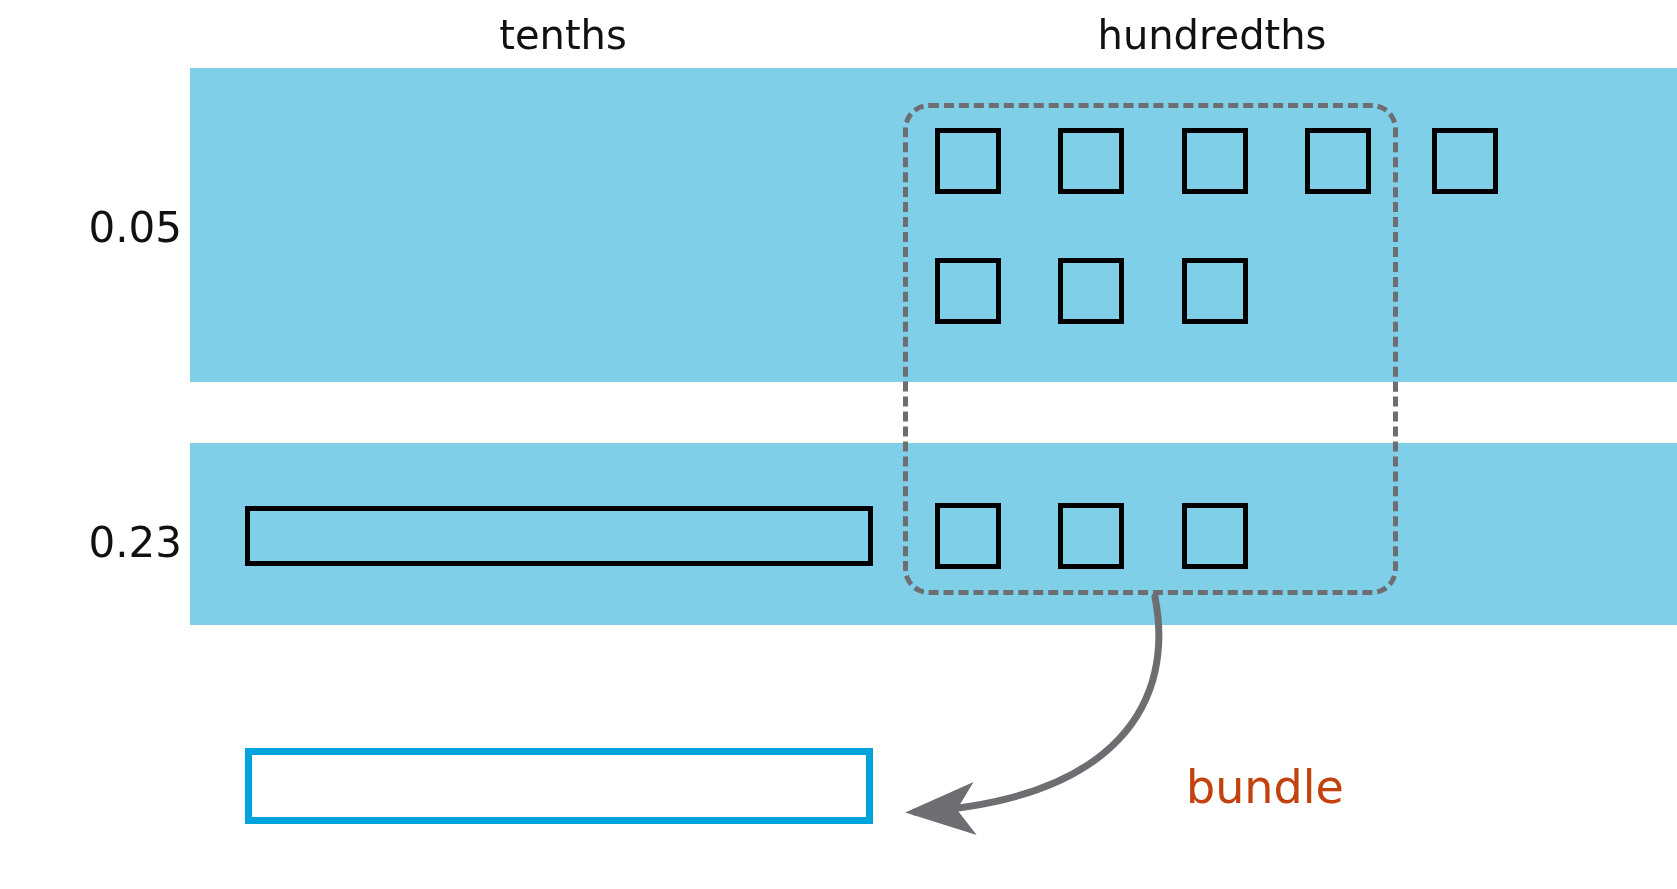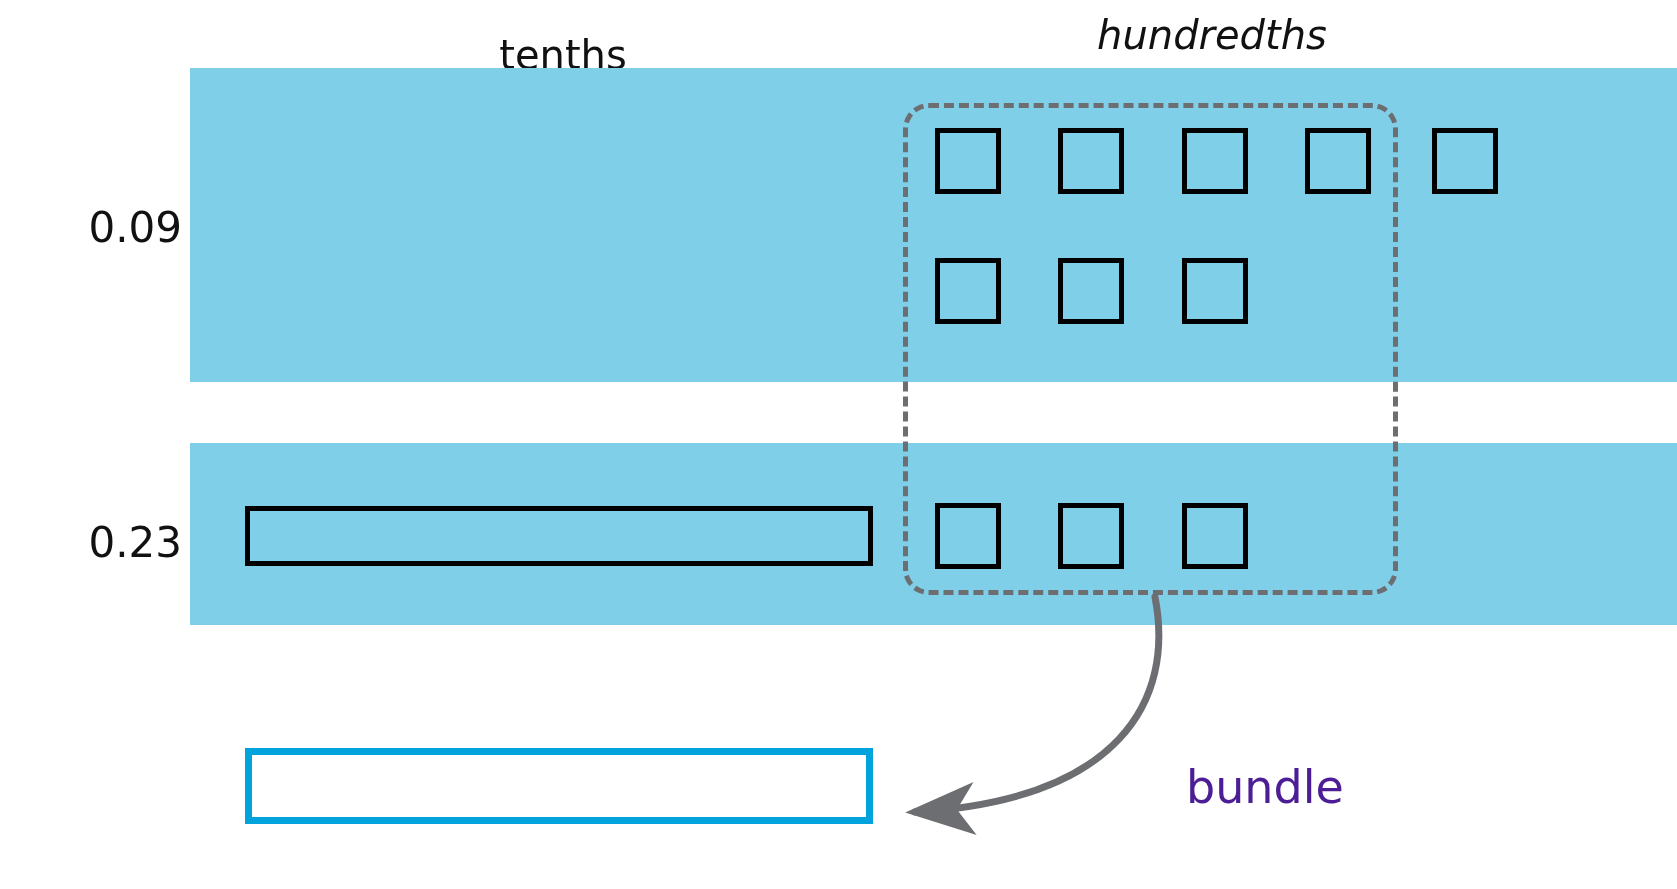--- a/index.html
+++ b/index.html
@@ -47,41 +47,41 @@
   }
   .result-bar{
     position:absolute;
     border:7px solid #00a3dc;
     box-sizing:border-box;
     background:#ffffff;
   }
   .bundle-caption{
     position:absolute;
     font-size:46px;
-    color:#4c1d95;
+    color:#c2410c;
     white-space:nowrap;
   }
   svg.arrow-layer{
     position:absolute;
     left:0;top:0;
     width:1677px;height:889px;
     pointer-events:none;
   }
 </style>
 </head>
 <body>
 
 <div id="stage">
 
-  <div class="col-label" id="hdr0" style="left: 263px; top: 12px; width: 600px; margin-top: 20px;"><span>tenths</span></div>
-  <div class="col-label" id="hdr1" style="left: 912px; top: 12px; width: 600px; font-style: italic;"><span>hundredths</span></div>
+  <div class="col-label" id="hdr0" style="left: 263px; top: 12px; width: 600px;"><span>tenths</span></div>
+  <div class="col-label" id="hdr1" style="left: 912px; top: 12px; width: 600px;"><span>hundredths</span></div>
 
   <div class="band" id="band0" style="left: 190px; top: 68px; width: 1487px; height: 314px; background: rgb(128, 207, 232);"></div>
   <div class="row-label" id="rowlab0" style="left: -118px; top: 203px; width: 300px;">
-    <span>0.09</span>
+    <span>0.05</span>
   </div>
   <div id="row0-squares">
       <div class="unit-square" style="left: 935px; top: 128px; width: 66px; height: 66px; border-color: rgb(0, 0, 0);"></div>
       <div class="unit-square" style="left: 1058px; top: 128px; width: 66px; height: 66px; border-color: rgb(0, 0, 0);"></div>
       <div class="unit-square" style="left: 1182px; top: 128px; width: 66px; height: 66px; border-color: rgb(0, 0, 0);"></div>
       <div class="unit-square" style="left: 1305px; top: 128px; width: 66px; height: 66px; border-color: rgb(0, 0, 0);"></div>
       <div class="unit-square" style="left: 1432px; top: 128px; width: 66px; height: 66px; border-color: rgb(0, 0, 0);"></div>
       <div class="unit-square" style="left: 935px; top: 258px; width: 66px; height: 66px; border-color: rgb(0, 0, 0);"></div>
       <div class="unit-square" style="left: 1058px; top: 258px; width: 66px; height: 66px; border-color: rgb(0, 0, 0);"></div>
       <div class="unit-square" style="left: 1182px; top: 258px; width: 66px; height: 66px; border-color: rgb(0, 0, 0);"></div>

